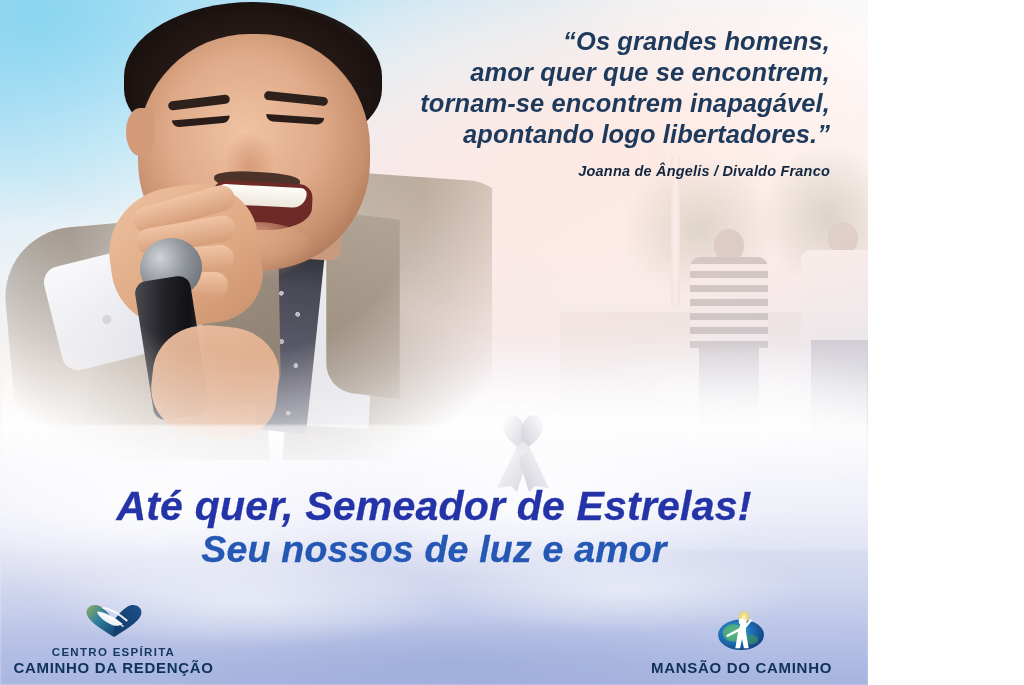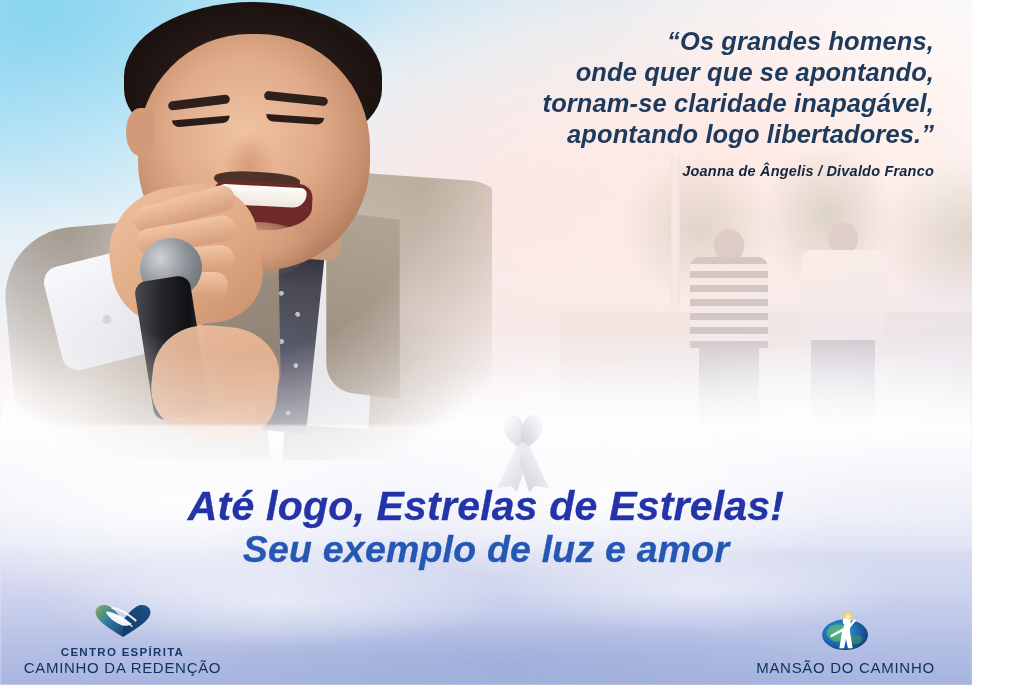--- a/index.html
+++ b/index.html
@@ -1,21 +1,21 @@
 <!DOCTYPE html>
 <html lang="pt-BR"><head>
 <meta charset="utf-8">
 <title>Homenagem</title>
 <style>
   * { margin:0; padding:0; box-sizing:border-box; }
   html,body { width:1024px; height:685px; overflow:hidden; background:#fff; }
   body { font-family:"Liberation Sans", sans-serif; }
 
   #poster {
-    position:relative; width:972px; height:685px; overflow:hidden;
+    position:relative; width:868px; height:685px; overflow:hidden;
     background:#eef3fb;
   }
 
   
   .bg-layer { position:absolute; inset:0; }
 
   .sky-base {
     background:
       linear-gradient(165deg,
         #a9dcf2 0%, #bee4f4 9%, #d8edf7 18%,
@@ -273,29 +273,29 @@
     font-style:italic; font-weight:bold; white-space:nowrap;
     letter-spacing:.2px;
     -webkit-text-stroke:0.3px currentColor;
   }
   .headline .h1 { font-size:41px; line-height:44px; color:#2434a8; }
   .headline .h2 { font-size:37.5px; line-height:42px; color:#2558b4; }
   .headline .h3 { font-size:37.5px; line-height:42px; color:#2b7fc4; }
 
   
   .logo { position:absolute; bottom:8px; z-index:8; text-align:center; }
-  .logo-left { left:10px; width:225px; }
+  .logo-left { left:1px; width:225px; }
   .logo-right { right:14px; width:225px; }
   .logo .mark { display:block; margin:0 auto 3px; }
   .logo .l1 {
     font-size:11.5px; font-weight:bold; color:#163a63;
     letter-spacing:1.3px; line-height:14px;
   }
   .logo .l2 {
-    font-size:15px; font-weight:normal; color:#10315a;
+    font-size:15px; font-weight:bold; color:#10315a;
     letter-spacing:.7px; line-height:18px;
   }
   .logo-right .l2 { font-size:15px; letter-spacing:.7px; }
 </style>
 </head>
 <body>
 
 <div id="poster">
 
   <div class="bg-layer sky-base"></div>
@@ -353,22 +353,22 @@
       <div class="p-mic-body"></div>
       <div class="p-hand2"></div>
     </div>
   </div>
 
   <div class="clouds-low"></div>
   <div class="clouds-wisp"></div>
 
   <div class="quote">
     <div class="line">“Os grandes homens,</div>
-    <div class="line">onde quer que se apontando,</div>
-    <div class="line">tornam-se claridade inapagável,</div>
+    <div class="line">amor quer que se encontrem,</div>
+    <div class="line">tornam-se encontrem inapagável,</div>
     <div class="line">apontando logo libertadores.”</div>
     <div class="attrib">Joanna de Ângelis / Divaldo Franco</div>
   </div>
 
   <div class="ribbon">
     <svg viewBox="0 0 72 82" width="72" height="82">
       <defs>
         <linearGradient id="rbA" x1="0" y1="0" x2="1" y2="1">
           <stop offset="0" stop-color="#ffffff"></stop>
             <stop offset="1" stop-color="#d7d6de"></stop>
@@ -380,22 +380,22 @@
       </defs>
       <path d="M36 40 C16 30 12 14 20 7 C28 1 38 10 38 24 L36 40Z" fill="url(#rbA)"></path>
       <path d="M36 40 C56 30 60 14 52 7 C44 1 34 10 34 24 L36 40Z" fill="url(#rbB)"></path>
       <path d="M30 36 L10 78 L24 76 L30 82 L40 50Z" fill="url(#rbA)"></path>
       <path d="M42 36 L62 78 L48 76 L42 82 L32 50Z" fill="url(#rbB)"></path>
       <path d="M36 32 C31 34 29 38 30 43 L42 43 C43 38 41 34 36 32Z" fill="#eceaf0"></path>
     </svg>
   </div>
 
   <div class="headline">
-    <div class="h h1">Até logo, Estrelas de Estrelas!</div>
-    <div class="h h2">Seu exemplo de luz e amor</div>
+    <div class="h h1">Até quer, Semeador de Estrelas!</div>
+    <div class="h h2">Seu nossos de luz e amor</div>
   </div>
 
   <div class="logo logo-left">
     <span class="mark">
       <svg viewBox="0 0 64 38" width="62" height="36">
         <defs>
           <linearGradient id="hhA" x1="0" y1="0" x2="1" y2="1">
             <stop offset="0" stop-color="#8fae5a"></stop>
               <stop offset="45%" stop-color="#2f7f9e"></stop>
             <stop offset="100%" stop-color="#16406e"></stop>

